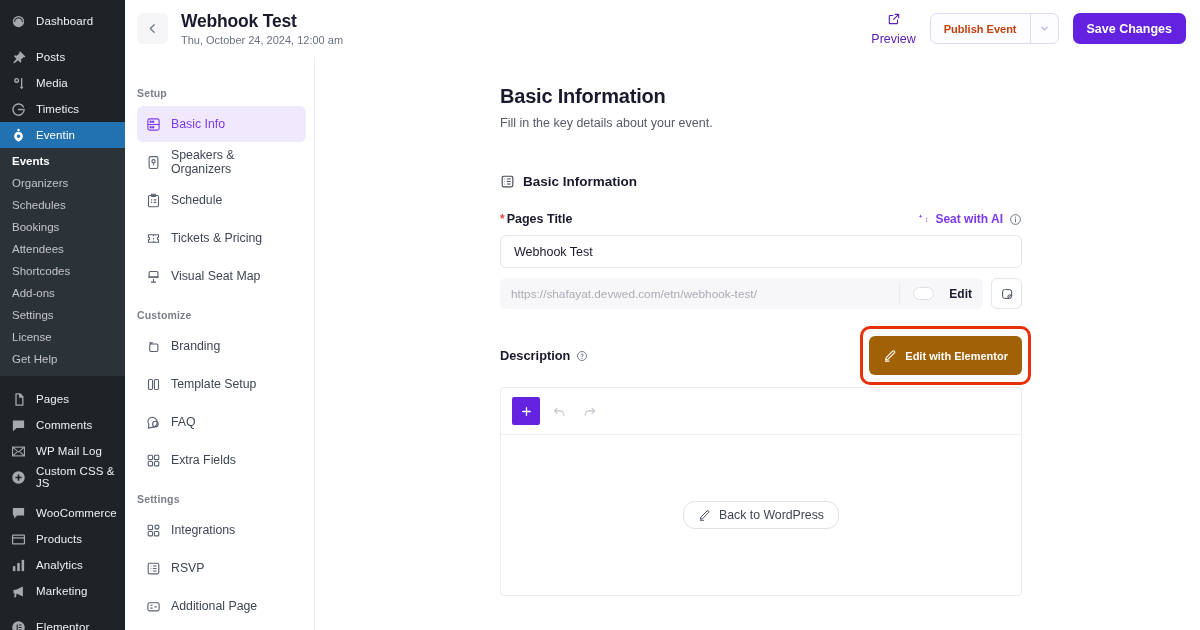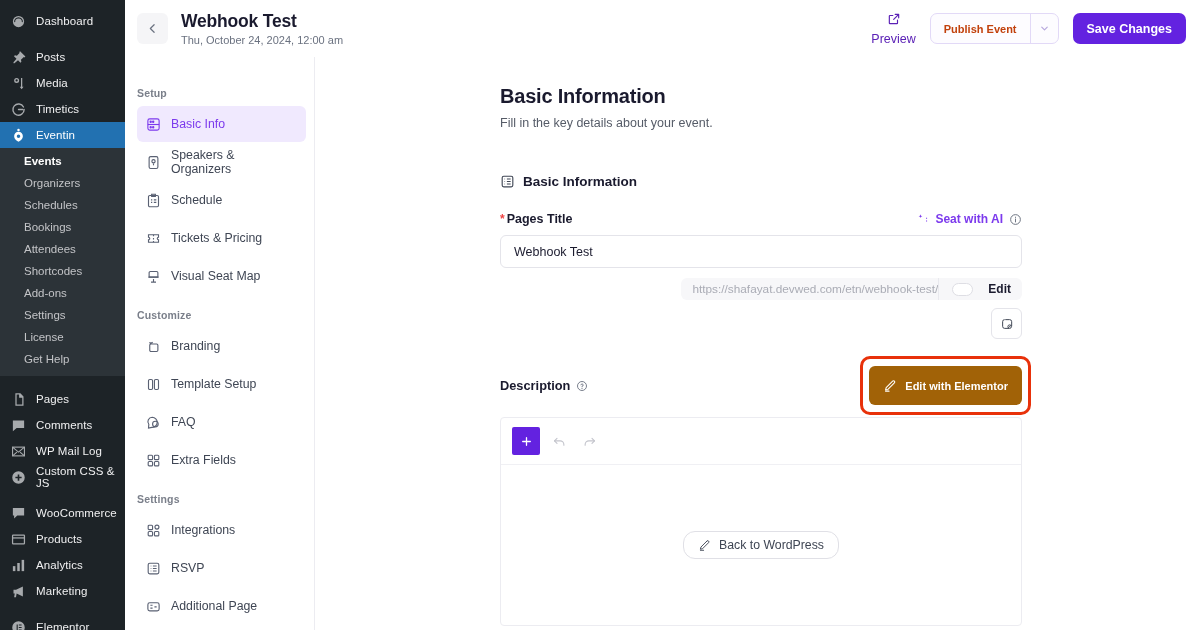--- a/index.html
+++ b/index.html
@@ -24,21 +24,21 @@
   }
   .wp-item .ico { width: 17px; height: 17px; display: flex; align-items: center;
     justify-content: center; color: #a7aaad; flex: 0 0 17px; }
   .wp-item.active { background: #2271b1; color: #fff; }
   .wp-item.active .ico { color: #fff; }
   .wp-item.active::after {
     content: ""; position: absolute; right: -8px; top: 50%; transform: translateY(-50%);
     border: 8px solid transparent; border-left-color: #2271b1;
   }
   .wp-sub {
-    background: #2c3338; padding: 2px 0 6px 12px;
+    background: #2c3338; padding: 2px 0 6px 0;
   }
   .wp-sub .sub-item {
     display: block; padding: 3px 0 3px 12px; font-size: 11.5px;
     color: #c3c4c7; line-height: 16px;
   }
   .wp-sub .sub-item.current { color: #fff; font-weight: 700; }
   .wp-gap { height: 10px; }
 
   
   .content-area { flex: 1; height: 630px; background: #fff; position: relative;
@@ -116,21 +116,21 @@
   .ai-link { font-size: 12px; font-weight: 700; color: #7c3aed;
     display: flex; align-items: center; gap: 5px; }
   .info-ico { color: #6b7280; display: flex; }
 
   .text-input {
     margin-top: 9px; height: 33px; border: 1px solid #e4e4ea; border-radius: 6px;
     display: flex; align-items: center; padding: 0 13px;
     font-size: 12.5px; color: #1a1a2e; background: #fff;
   }
 
-  .slug-row { margin-top: 10px; display: flex; align-items: flex-end; gap: 8px; flex-direction: column; }
+  .slug-row { margin-top: 10px; display: flex; align-items: flex-start; gap: 8px; }
   .slug-box {
     flex: 1; height: 31px; background: #f7f7f9; border-radius: 6px;
     display: flex; align-items: center; padding: 0 11px;
   }
   .slug-text { font-size: 11.8px; color: #aaacb5; flex: 1; }
   .edit-toggle { display: flex; align-items: center; gap: 7px; padding-left: 13px;
      border-left: 1px solid #e9e9ee; height: 22px; }
   .toggle-pill { width: 21px; height: 13px; border-radius: 7px; background: #fff;
     border: 1px solid #dedee4; position: relative; }
   .toggle-pill::after { content:""; position:absolute; width: 9px; height: 9px;

